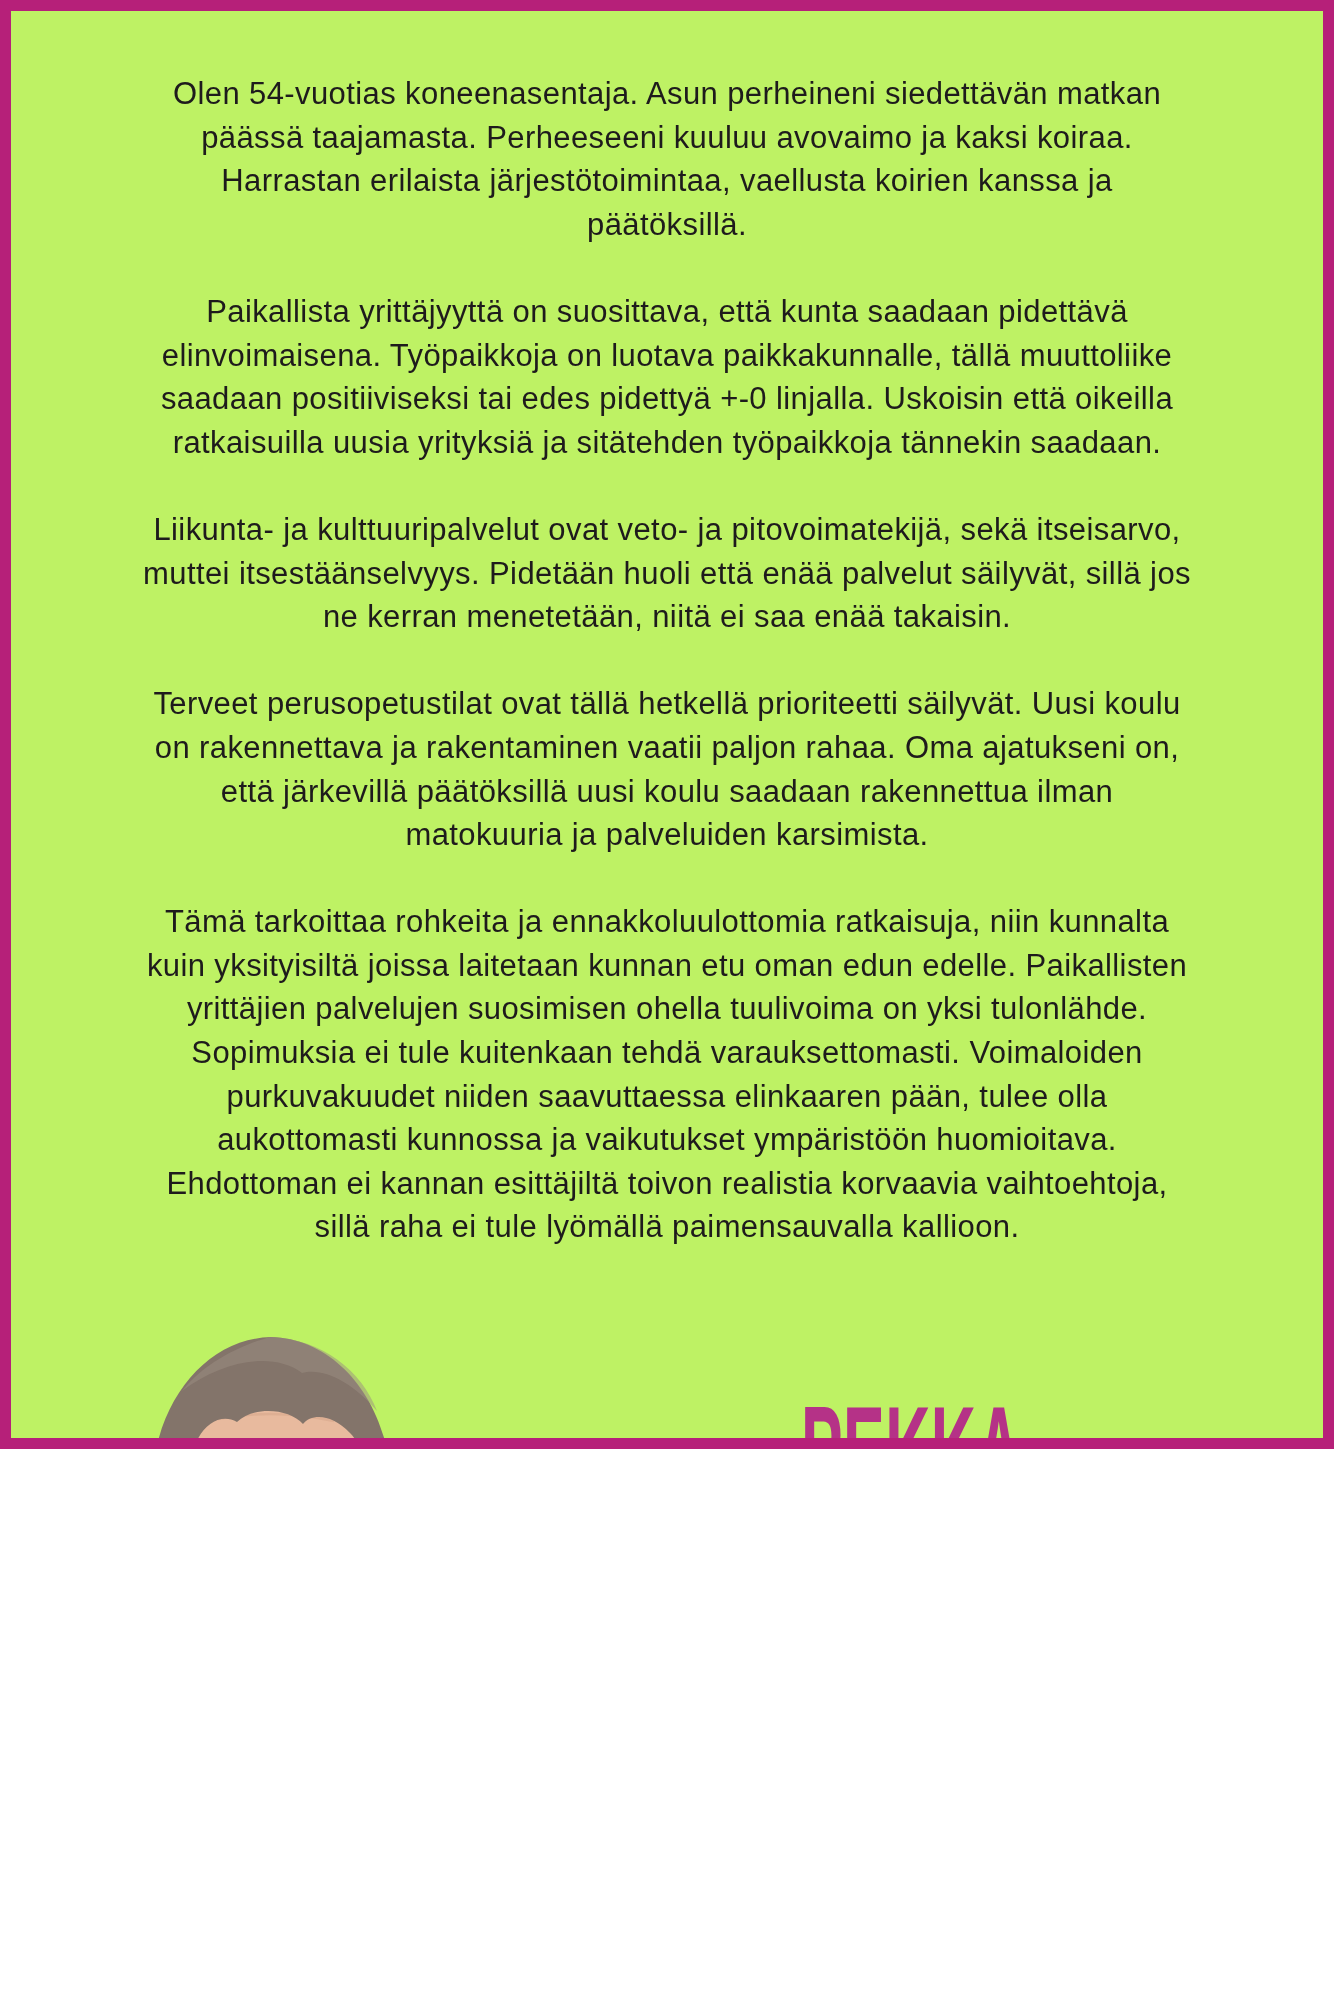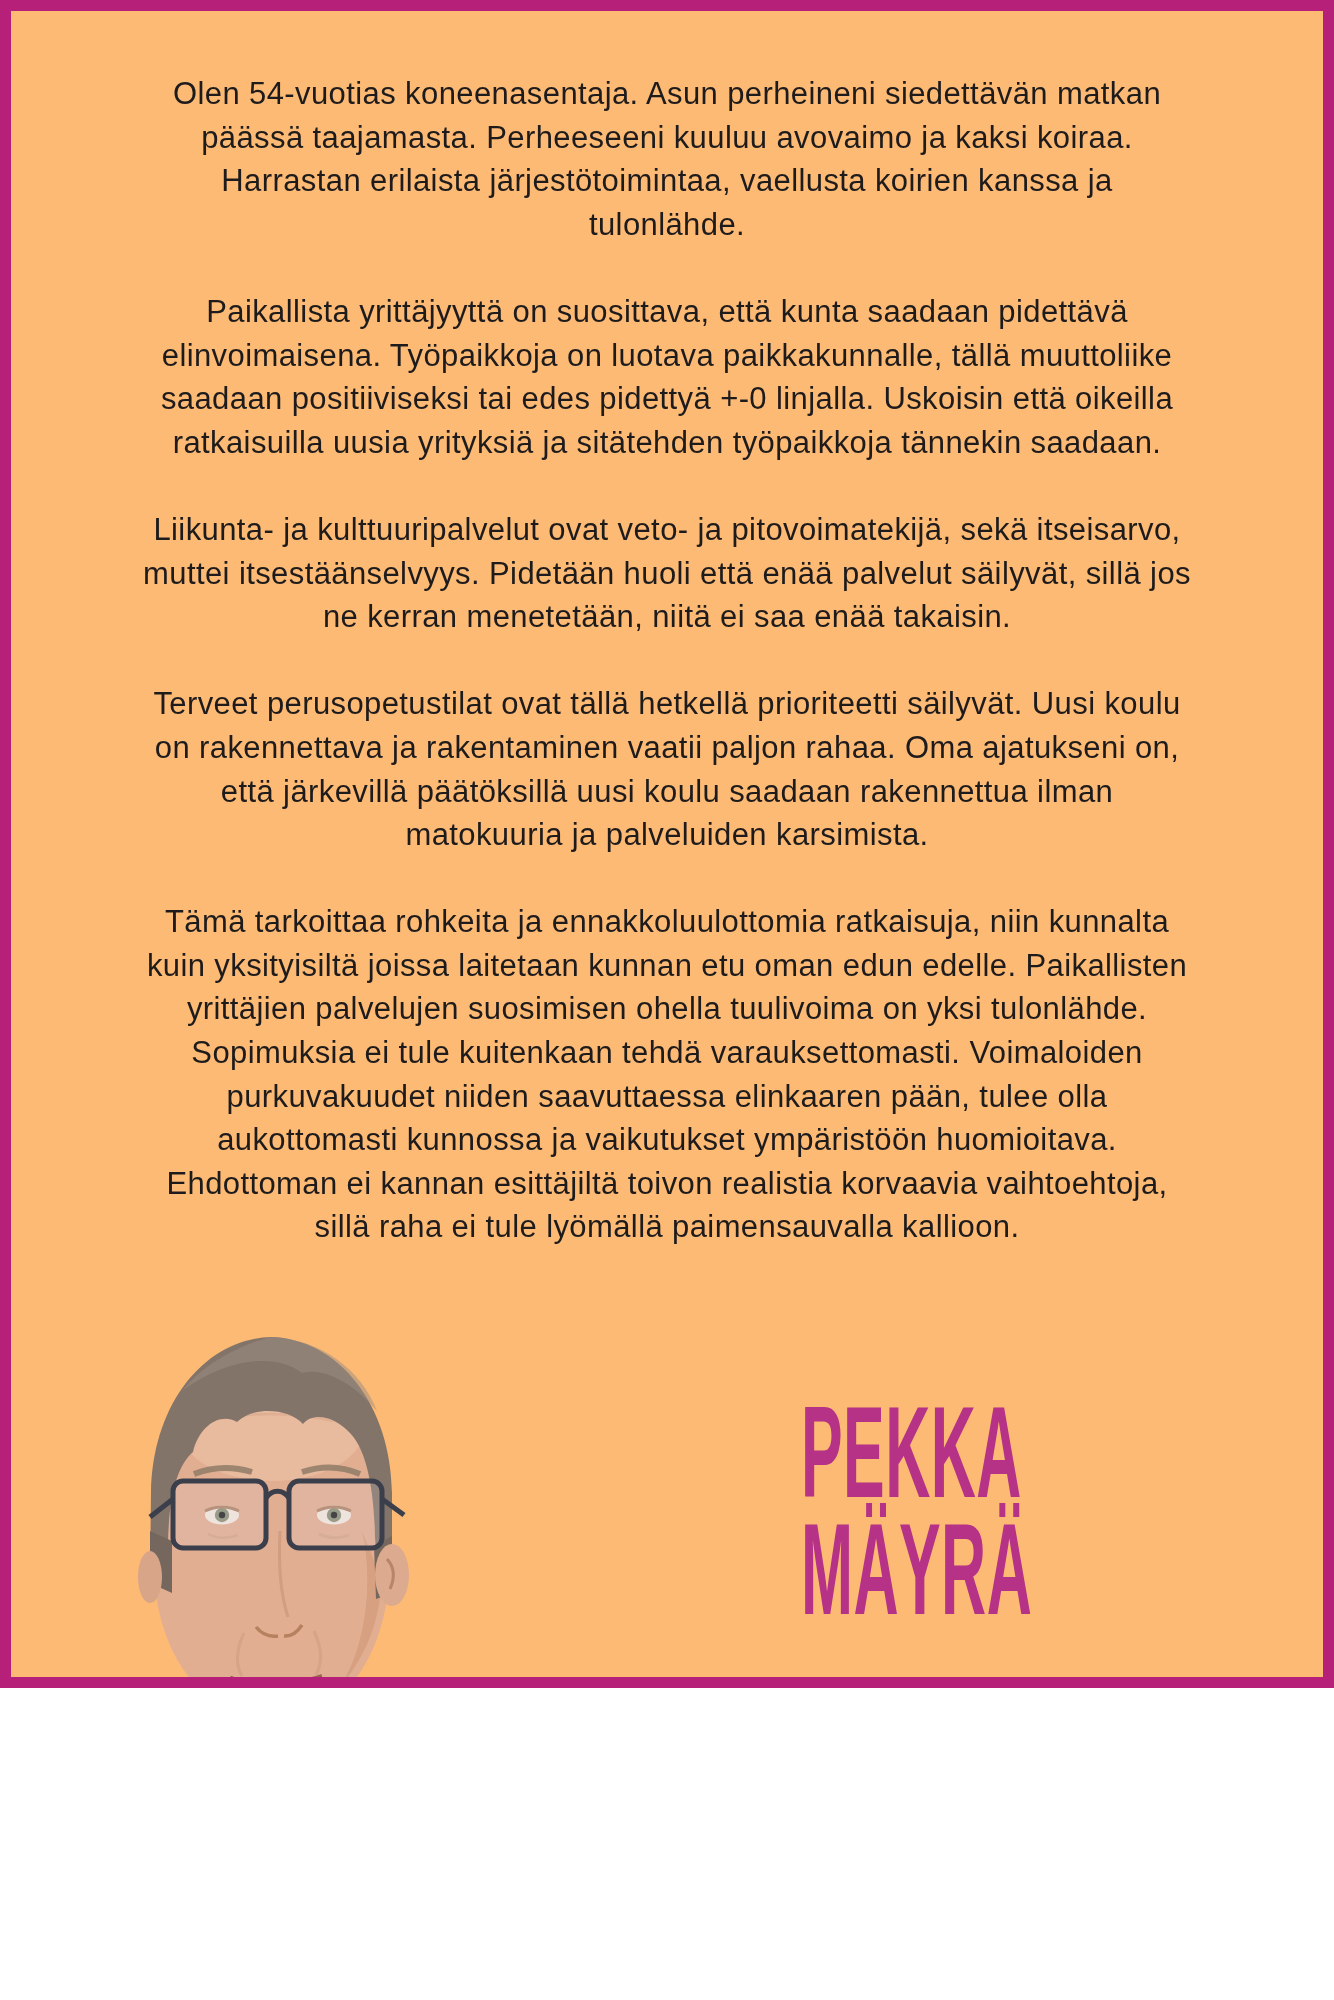--- a/index.html
+++ b/index.html
@@ -1,18 +1,18 @@
 <!DOCTYPE html>
 <html><head>
 <meta charset="utf-8">
 <style>
   html,body { margin:0; padding:0; background:#ffffff; }
   .poster {
-    position:relative; width:1334px; height:1688px;
-    box-sizing:border-box; background:#fdba74;
+    position:relative; width:1334px; height:1449px;
+    box-sizing:border-box; background:#bef264;
     border:11px solid #b62079; overflow:hidden;
     font-family:"Liberation Sans", sans-serif;
   }
   .bio {
     position:absolute; top:61px; left:40px; right:40px;
     text-align:center; font-size:31px; line-height:43.6px;
     letter-spacing:0.4px; color:#1e1b1c;
   }
   .bio p { margin:0 0 43.6px 0; }
   .bio p:last-child { margin-bottom:8px; }
@@ -38,21 +38,21 @@
 </head>
 <body>
 
 <div class="poster">
 
   <div class="bio">
     <p>
       <span class="line">Olen 54-vuotias koneenasentaja. Asun perheineni siedettävän matkan</span>
       <span class="line">päässä taajamasta. Perheeseeni kuuluu avovaimo ja kaksi koiraa.</span>
       <span class="line">Harrastan erilaista järjestötoimintaa, vaellusta koirien kanssa ja</span>
-      <span class="line">tulonlähde.</span>
+      <span class="line">päätöksillä.</span>
     </p>
     <p>
       <span class="line">Paikallista yrittäjyyttä on suosittava, että kunta saadaan pidettävä</span>
       <span class="line">elinvoimaisena. Työpaikkoja on luotava paikkakunnalle, tällä muuttoliike</span>
       <span class="line">saadaan positiiviseksi tai edes pidettyä +-0 linjalla. Uskoisin että oikeilla</span>
       <span class="line">ratkaisuilla uusia yrityksiä ja sitätehden työpaikkoja tännekin saadaan.</span>
     </p>
     <p>
       <span class="line">Liikunta- ja kulttuuripalvelut ovat veto- ja pitovoimatekijä, sekä itseisarvo,</span>
       <span class="line">muttei itsestäänselvyys. Pidetään huoli että enää palvelut säilyvät, sillä jos</span>

